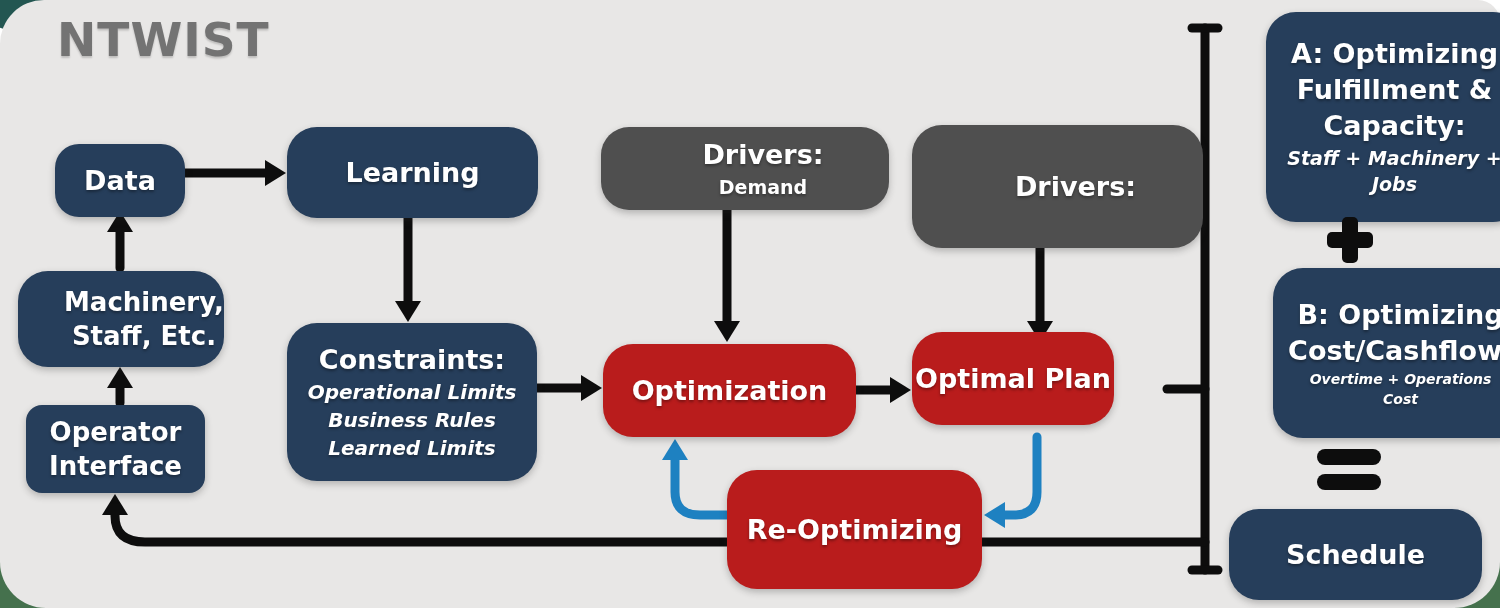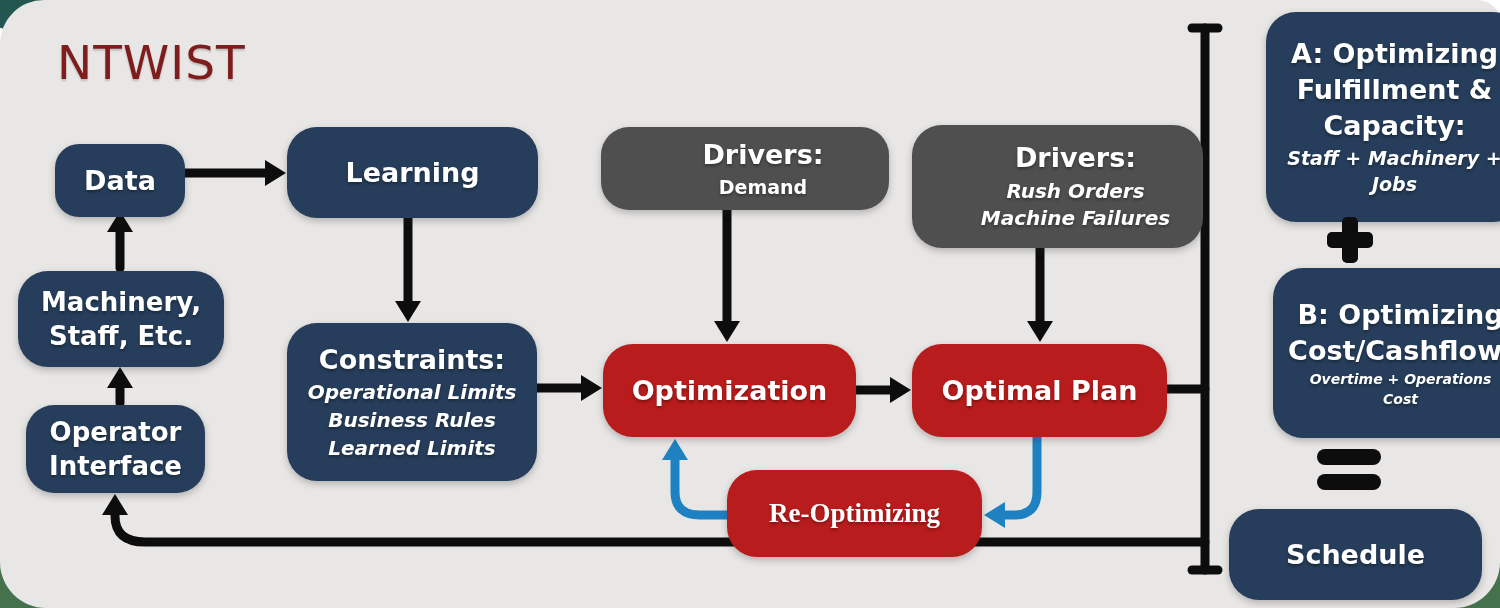--- a/index.html
+++ b/index.html
@@ -10,22 +10,22 @@
   
   .accent{position:absolute;border-radius:50%;z-index:0;}
   #accent-tl{width:130px;height:130px;left:-42px;top:-98px;background:#235651;}
   #accent-bl{width:130px;height:130px;left:-80px;top:546px;background:#45714d;}
   #accent-br{width:150px;height:150px;left:1424px;top:540px;background:#45714d;}
   #board{
     position:absolute;inset:0;background:#e8e7e6;z-index:1;
     border-radius:44px 22px 46px 46px;
   }
   #title{
-    position:absolute;left:57px;top:35px;z-index:3;
-    font-size:47px;font-weight:normal;letter-spacing:1px;color:#7f1d1d;
+    position:absolute;left:57px;top:12px;z-index:3;
+    font-size:47px;font-weight:bold;letter-spacing:1px;color:#737373;
     text-shadow:0 2px 2px rgba(0,0,0,0.18);
   }
   #arrows{position:absolute;left:0;top:0;z-index:2;}
   .bx{
     position:absolute;z-index:3;display:flex;flex-direction:column;
     align-items:center;justify-content:center;text-align:center;color:#ffffff;
     border-radius:30px;box-shadow:0 3px 7px rgba(40,40,40,0.28);
   }
   .navy{background:#263e5b;}
   .gray{background:#4f4f4f;padding-left:36px;}
@@ -35,28 +35,28 @@
     text-shadow:0 2px 3px rgba(0,0,0,0.35);
   }
   .subtext{
     font-size:20px;font-weight:bold;font-style:italic;line-height:1.38;
     white-space:pre-line;text-shadow:0 2px 3px rgba(0,0,0,0.35);margin-top:2px;
   }
   .subtext.upright{font-style:normal;font-size:19px;}
   
   #box-data{left:55px;top:137px;width:130px;height:73px;border-radius:24px;margin-top:7px;}
   #box-learning{left:287px;top:127px;width:251px;height:91px;}
-  #box-machinery{left:18px;top:271px;width:206px;height:96px;}
-  #box-operator{left:26px;top:405px;width:179px;height:88px;border-radius:28px;}
+  #box-machinery{left:18px;top:271px;width:206px;height:96px;align-items:flex-end;}
+  #box-operator{left:26px;top:405px;width:179px;height:88px;border-radius:16px;}
   #box-constraints{left:287px;top:323px;width:250px;height:158px;}
   #box-drivers-demand{left:601px;top:127px;width:252px;height:83px;border-radius:28px;}
   #box-drivers-rush{left:912px;top:125px;width:255px;height:123px;}
   #box-optimization{left:603px;top:344px;width:253px;height:93px;}
-  #box-optimal-plan{left:912px;top:344px;width:255px;height:93px;}
-  #box-re-optimizing{left:727px;top:470px;width:255px;height:87px;font-family:Liberation Serif, serif;}
+  #box-optimal-plan{left:912px;top:332px;width:202px;height:93px;}
+  #box-re-optimizing{left:727px;top:470px;width:255px;height:119px;}
   #box-objective-a{left:1266px;top:12px;width:257px;height:210px;}
   #box-objective-b{left:1228px;top:268px;width:255px;height:170px;margin-left:45px;}
   #box-schedule{left:1229px;top:497px;width:253px;height:91px;margin-top:12px;}
   
   #plus-icon{position:absolute;left:1327px;top:217px;width:46px;height:46px;z-index:3;}
   #plus-icon .pv,#plus-icon .ph{position:absolute;background:#0d0d0d;border-radius:5px;}
   #plus-icon .ph{left:0;top:15px;width:46px;height:16px;}
   #plus-icon .pv{left:15px;top:0;width:16px;height:46px;}
   #equals-icon{position:absolute;left:1317px;top:449px;width:64px;height:41px;z-index:3;}
   #equals-icon .eb{position:absolute;left:0;width:64px;height:16px;background:#0d0d0d;border-radius:8px;}
@@ -137,22 +137,20 @@
 Learned Limits</div>
   </div>
 
   <div class="bx gray" id="box-drivers-demand">
     <div class="heading">Drivers:</div>
     <div class="subtext upright">Demand</div>
   </div>
 
   <div class="bx gray" id="box-drivers-rush">
     <div class="heading">Drivers:</div>
-    <div class="subtext">Rush Orders
-Machine Failures</div>
   </div>
 
   <div class="bx blue" id="box-optimization">
     <div class="heading">Optimization</div>
   </div>
 
   <div class="bx blue" id="box-optimal-plan">
     <div class="heading">Optimal Plan</div>
   </div>
 

